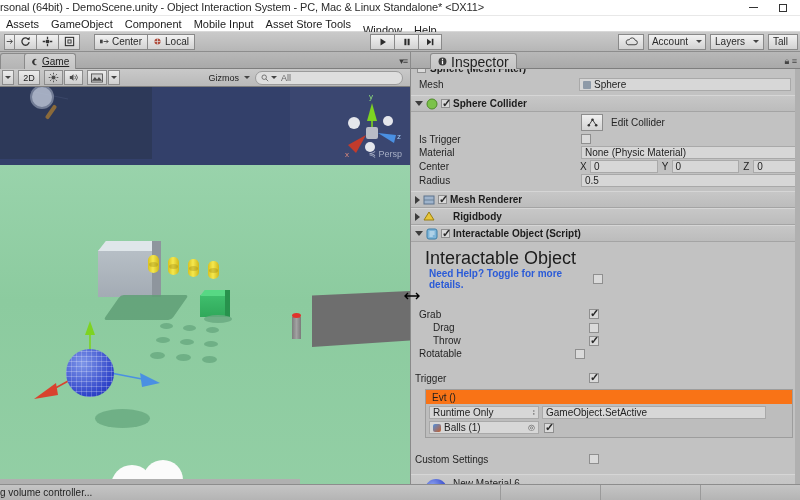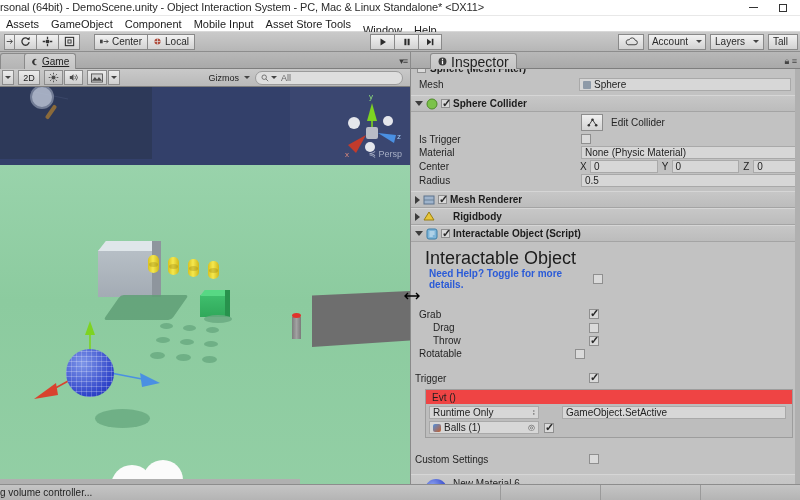--- a/index.html
+++ b/index.html
@@ -202,21 +202,21 @@
 
   .btn {
     background: linear-gradient(#f0f0f0,#d3d3d3); border: 1px solid #8d8d8d;
     font-size: 10px; color: #1f1f1f; display: flex; align-items: center; justify-content: center;
   }
 
   .script-title { font-size: 18px; color: #1c1c1c; padding-left: 14px; }
   .help-link { font-size: 10px; color: #2b5bd7; font-weight: bold; padding-left: 14px; }
 
   .evtbox { background: #bdbdbd; border: 1px solid #9d9d9d; }
-  .evt-header { background: #ef4444; height: 14px; display:flex; align-items:center; padding-left:6px; font-size:10px; color:#1f1f1f; }
+  .evt-header { background: #f97316; height: 14px; display:flex; align-items:center; padding-left:6px; font-size:10px; color:#1f1f1f; }
 
   .statusbar { position: absolute; left: 0; top: 484px; width: 800px; height: 16px;
     background: linear-gradient(#c5c5c5,#b4b4b4); border-top: 1px solid #8d8d8d;
     display: flex; align-items: center; }
   .status-text { font-size: 10px; color: #1f1f1f; padding-left: 0px; }
   .status-cells { position: absolute; right: 0; top: 0; display: flex; height: 16px; }
   .status-cell { width: 100px; border-left: 1px solid #9a9a9a; }
 
   .resize-cursor { position: absolute; left: 404px; top: 290px; width: 16px; height: 12px; }
 
@@ -657,21 +657,21 @@
         <span class="cbox checked"></span>
       </div>
 
       <div class="evtbox" style="margin:4px 8px 0 14px;">
         <div class="evt-header">Evt ()</div>
         <div style="display:flex;align-items:center;gap:3px;padding:2px 3px 0 3px;">
           <div class="field" style="width:110px;justify-content:space-between;">
             <span>Runtime Only</span>
             <span style="font-size:8px;color:#444;">⁞</span>
           </div>
-          <div class="field" style="width:224px;margin-left:20px;">
+          <div class="field" style="width:224px;">
             <span>GameObject.SetActive</span>
           </div>
         </div>
         <div style="display:flex;align-items:center;gap:5px;padding:2px 3px 3px 3px;">
           <div class="field" style="width:110px;justify-content:space-between;gap:3px;">
             <span style="display:flex;align-items:center;gap:3px;">
               <span class="ico-sq" style="width:8px;height:8px;background:linear-gradient(135deg,#4f8fe0,#c8602a);"></span>
               <span>Balls (1)</span>
             </span>
             <span style="font-size:8px;color:#555;">◎</span>

